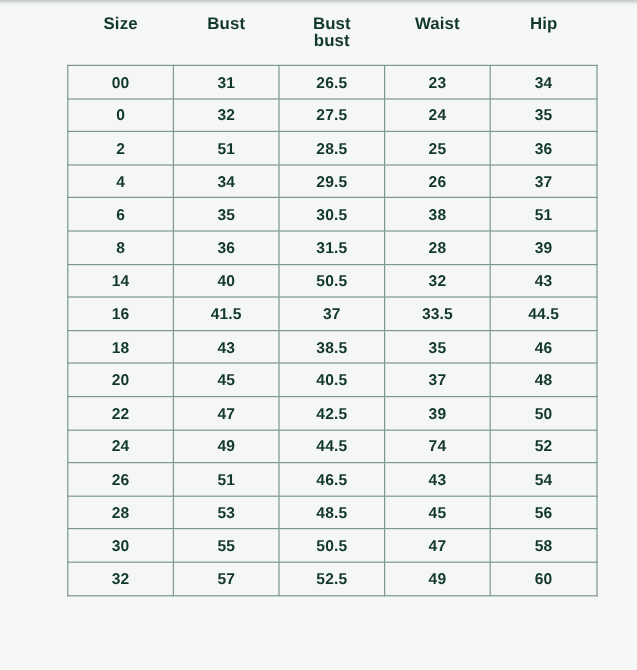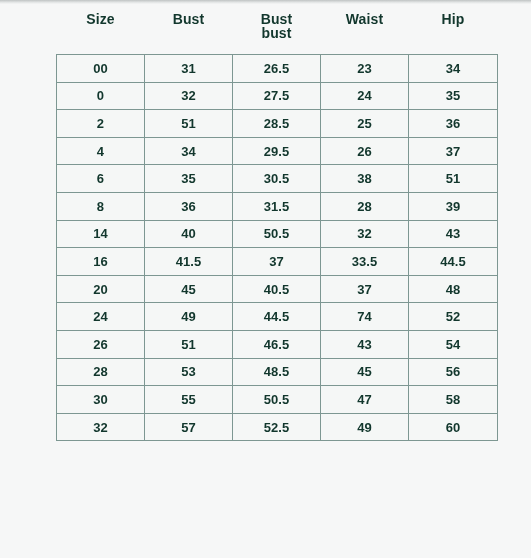--- a/index.html
+++ b/index.html
@@ -146,27 +146,41 @@
           <td>43</td>
         </tr>
         <tr>
           <td>16</td>
           <td>41.5</td>
           <td>37</td>
           <td>33.5</td>
           <td>44.5</td>
         </tr>
         <tr>
+          <td>18</td>
+          <td>43</td>
+          <td>38.5</td>
+          <td>35</td>
+          <td>46</td>
+        </tr>
+        <tr>
           <td>20</td>
           <td>45</td>
           <td>40.5</td>
           <td>37</td>
           <td>48</td>
         </tr>
         <tr>
+          <td>22</td>
+          <td>47</td>
+          <td>42.5</td>
+          <td>39</td>
+          <td>50</td>
+        </tr>
+        <tr>
           <td>24</td>
           <td>49</td>
           <td>44.5</td>
           <td>74</td>
           <td>52</td>
         </tr>
         <tr>
           <td>26</td>
           <td>51</td>
           <td>46.5</td>

